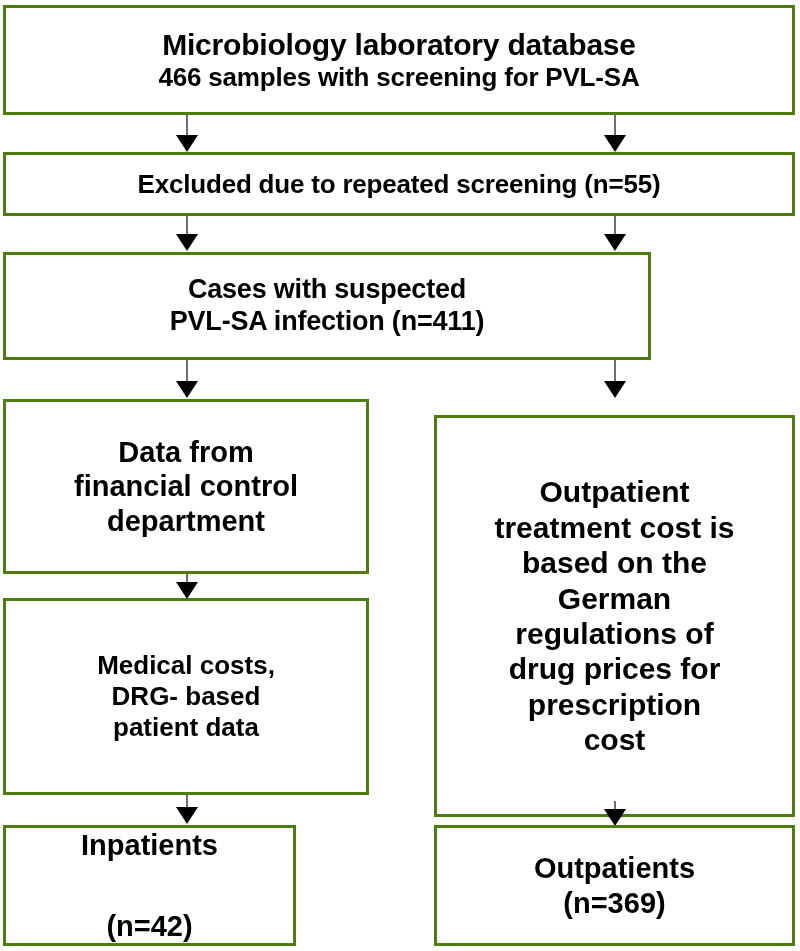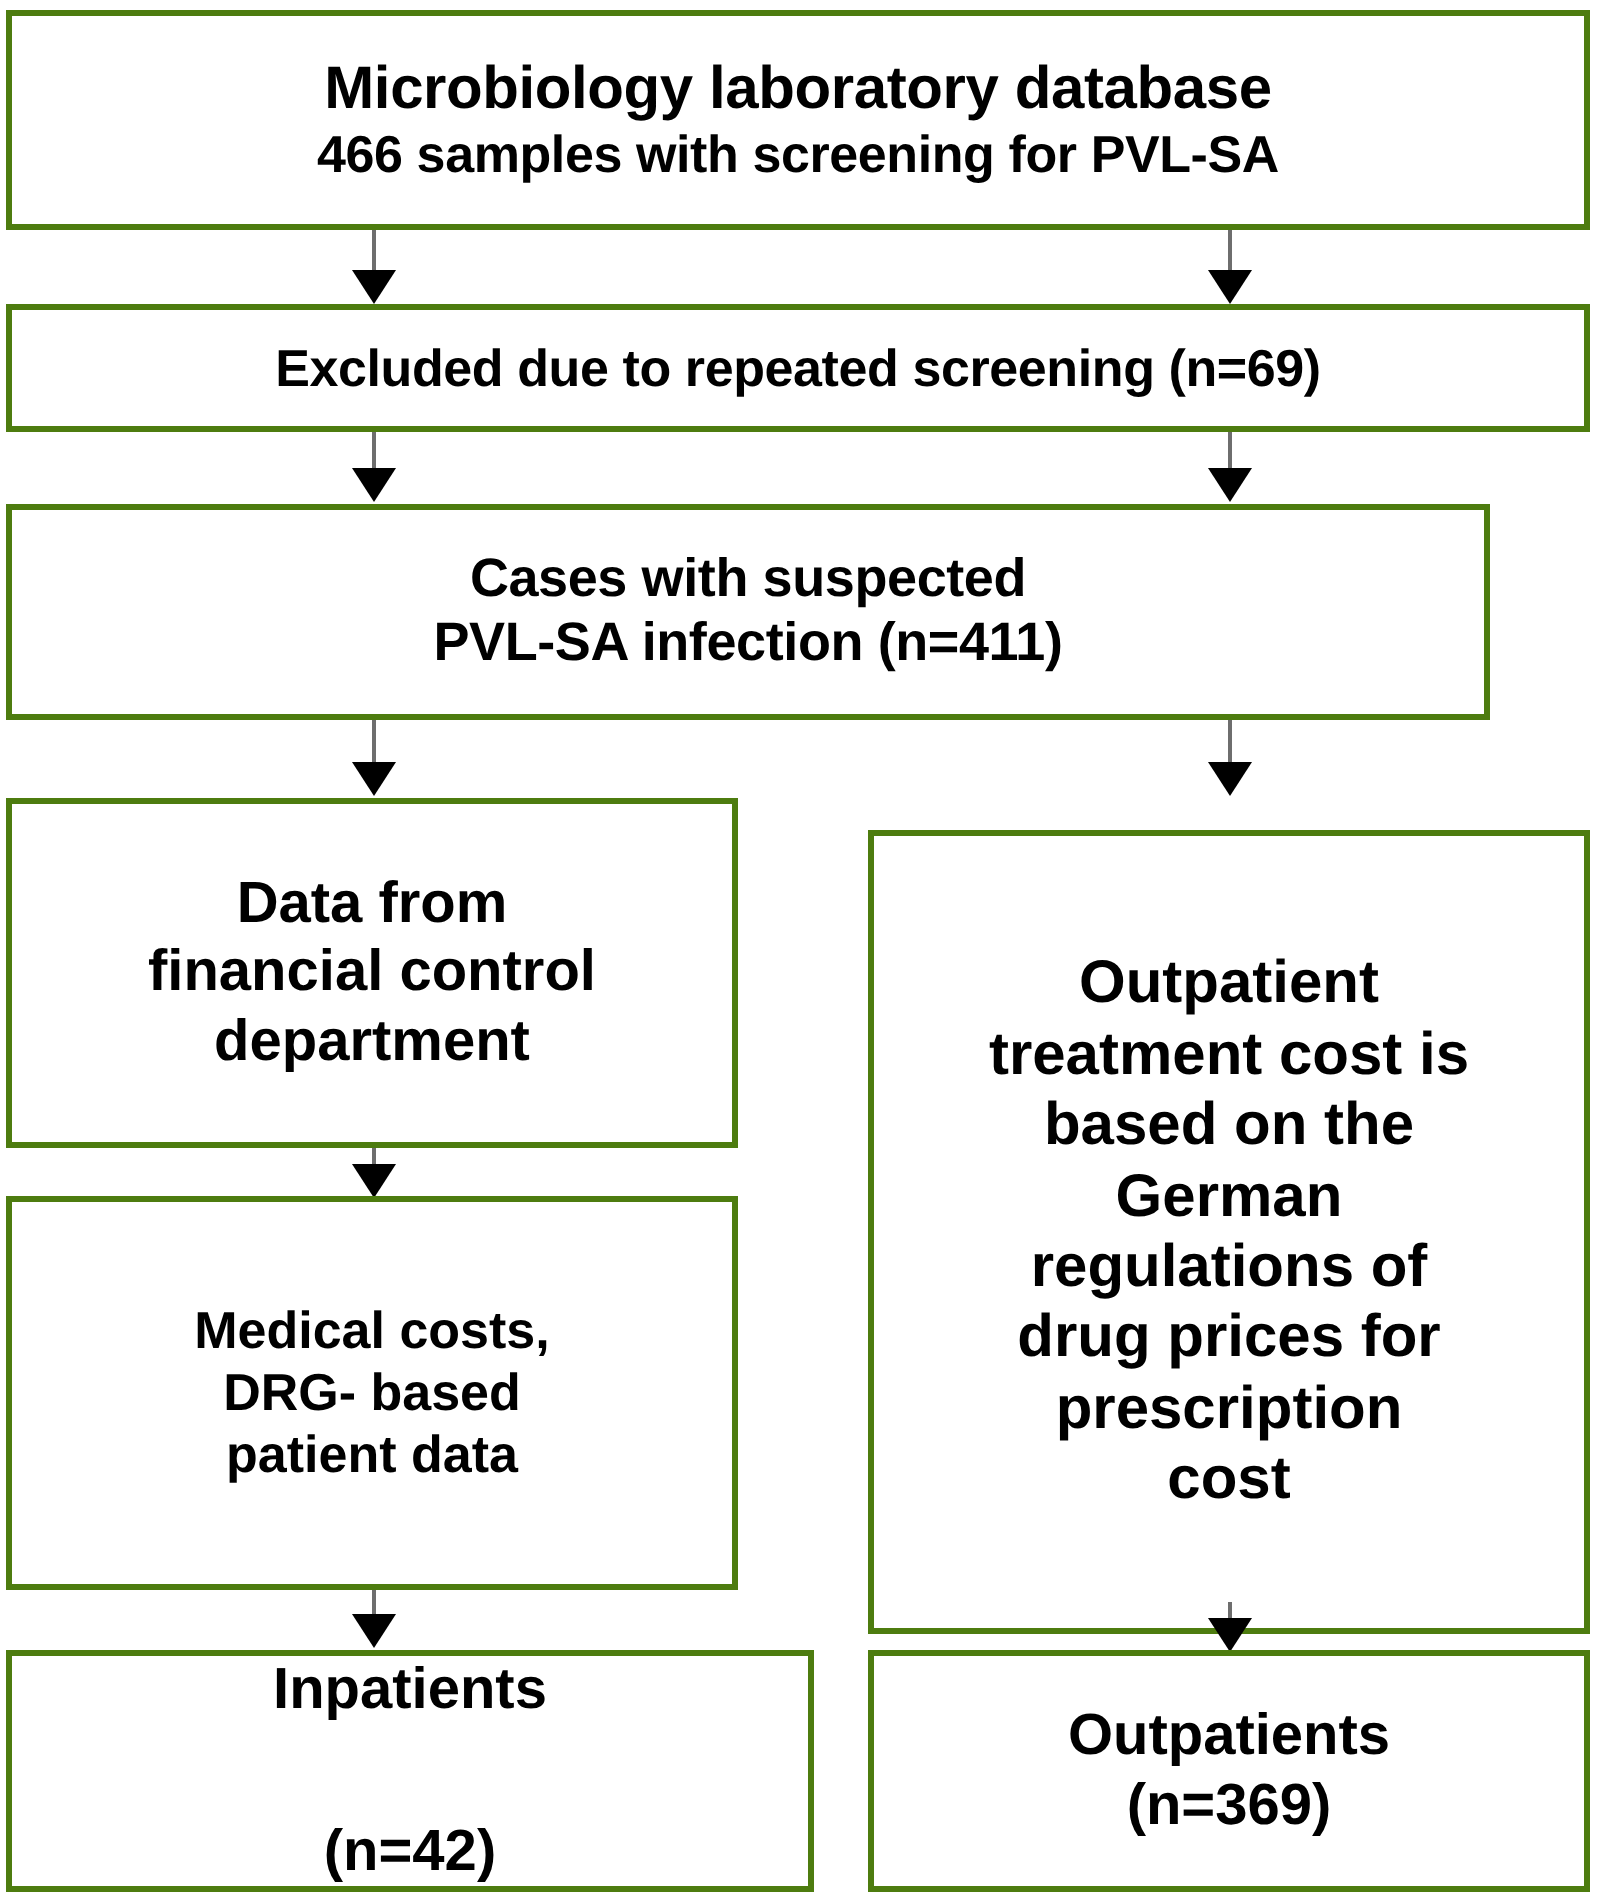--- a/index.html
+++ b/index.html
@@ -31,24 +31,24 @@
     padding: 2px 6px;
   }
   .node .line {
     display: block;
     white-space: nowrap;
   }
 
   
   #node-database      { left: 3px;   top: 5px;   width: 792px; height: 110px; }
   #node-excluded      { left: 3px;   top: 152px; width: 792px; height: 64px;  }
-  #node-suspected     { left: 3px;   top: 252px; width: 742px; height: 108px; }
+  #node-suspected     { left: 3px;   top: 252px; width: 648px; height: 108px; }
   #node-financial     { left: 3px;   top: 399px; width: 366px; height: 175px; text-align: center; }
   #node-medicalcosts  { left: 3px;   top: 598px; width: 366px; height: 197px; }
-  #node-inpatients    { left: 3px;   top: 825px; width: 404px; height: 121px; gap: 47px; }
+  #node-inpatients    { left: 3px;   top: 825px; width: 293px; height: 121px; gap: 47px; }
   #node-outpatientcost{ left: 434px; top: 399px; width: 361px; height: 402px; margin-top: 16px; }
   #node-outpatients   { left: 434px; top: 825px; width: 361px; height: 121px; text-align: right; }
 
   
   #node-database .line.primary   { font-size: 30px; letter-spacing: -0.2px; }
   #node-database .line.secondary { font-size: 26px; letter-spacing: -0.2px; }
   #node-excluded .line           { font-size: 26px; letter-spacing: -0.2px; }
   #node-suspected .line          { font-size: 27px; letter-spacing: -0.2px; }
   #node-financial .line          { font-size: 29px; }
   #node-medicalcosts .line       { font-size: 26px; }
@@ -93,21 +93,21 @@
     <div class="stem" style="height:22px;"></div>
     <div class="head" style="top:20px;"></div>
   </div>
 
   <div class="conn" style="left:615px; top:115px;">
     <div class="stem" style="height:22px;"></div>
     <div class="head" style="top:20px;"></div>
   </div>
 
   <div class="node" id="node-excluded">
-    <span class="line">Excluded due to repeated screening (n=69)</span>
+    <span class="line">Excluded due to repeated screening (n=55)</span>
   </div>
 
   <div class="conn" style="left:187px; top:216px;">
     <div class="stem" style="height:20px;"></div>
     <div class="head" style="top:18px;"></div>
   </div>
 
   <div class="conn" style="left:615px; top:216px;">
     <div class="stem" style="height:20px;"></div>
     <div class="head" style="top:18px;"></div>

